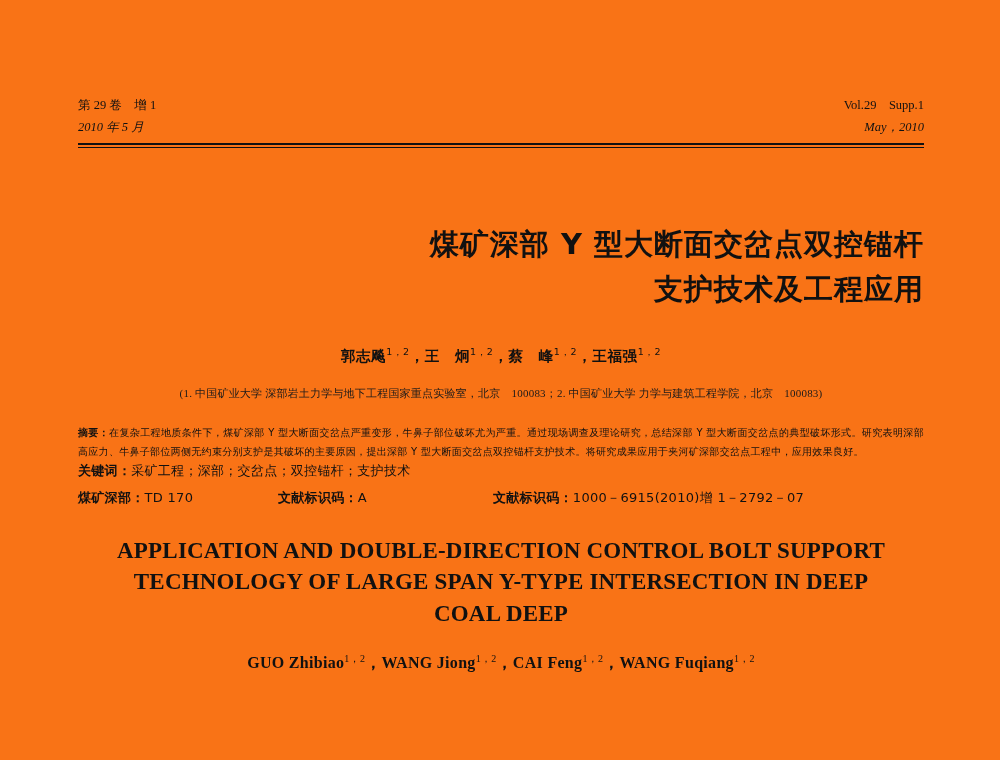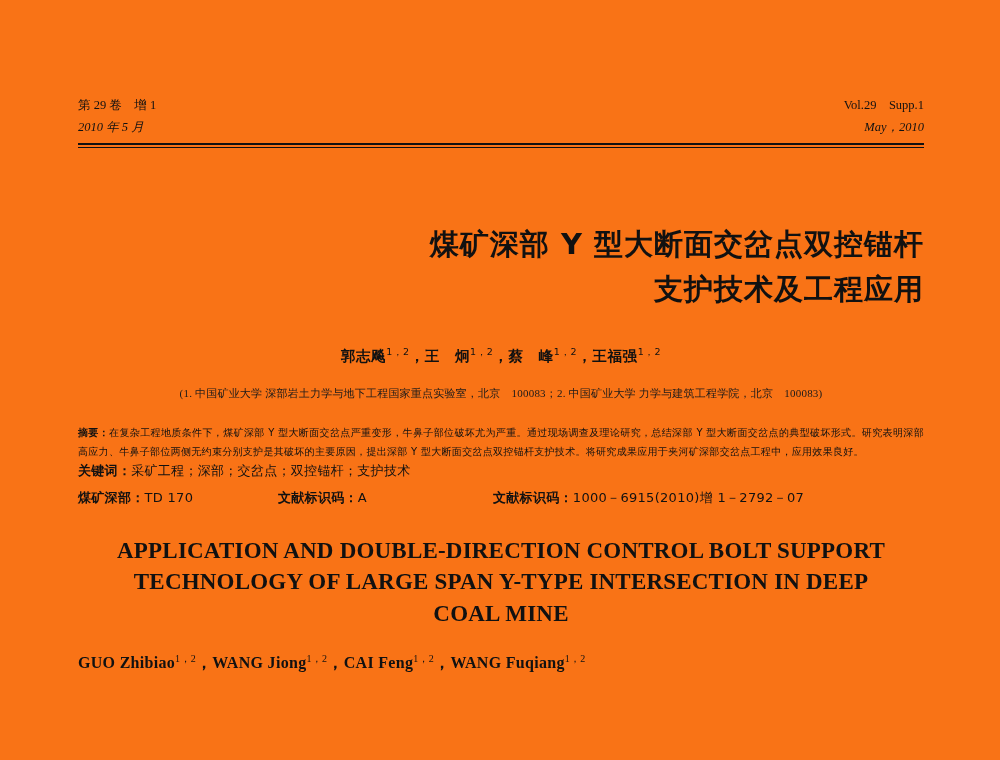--- a/index.html
+++ b/index.html
@@ -140,20 +140,21 @@
     margin-top: 28px;
     text-align: center;
     font-family: "Liberation Serif", serif;
     font-weight: bold;
     font-size: 23px;
     line-height: 1.38;
     letter-spacing: 0.2px;
   }
   .authors-en {
     margin-top: 22px;
+    text-align: center;
     font-family: "Liberation Serif", serif;
     font-weight: bold;
     font-size: 16px;
     letter-spacing: 0.3px;
   }
   .authors-en sup {
     font-weight: normal;
     font-size: 10px;
     vertical-align: super;
   }
@@ -206,21 +207,21 @@
         <span class="lbl">文献标识码：</span><span>A</span>
       </div>
       <div class="c3">
         <span class="lbl">文献标识码：</span><span>1000－6915(2010)增 1－2792－07</span>
       </div>
     </div>
 
     <div class="title-en">
       <div>APPLICATION AND DOUBLE-DIRECTION CONTROL BOLT SUPPORT</div>
       <div>TECHNOLOGY OF LARGE SPAN Y-TYPE INTERSECTION IN DEEP</div>
-      <div>COAL MINE</div>
+      <div>COAL DEEP</div>
     </div>
 
     <div class="authors-en">
       <span>GUO Zhibiao</span><sup>1，2</sup>，<span>WANG Jiong</span><sup>1，2</sup>，<span>CAI Feng</span><sup>1，2</sup>，<span>WANG Fuqiang</span><sup>1，2</sup>
     </div>
 
   </div>
 </div>
 
 </body></html>

